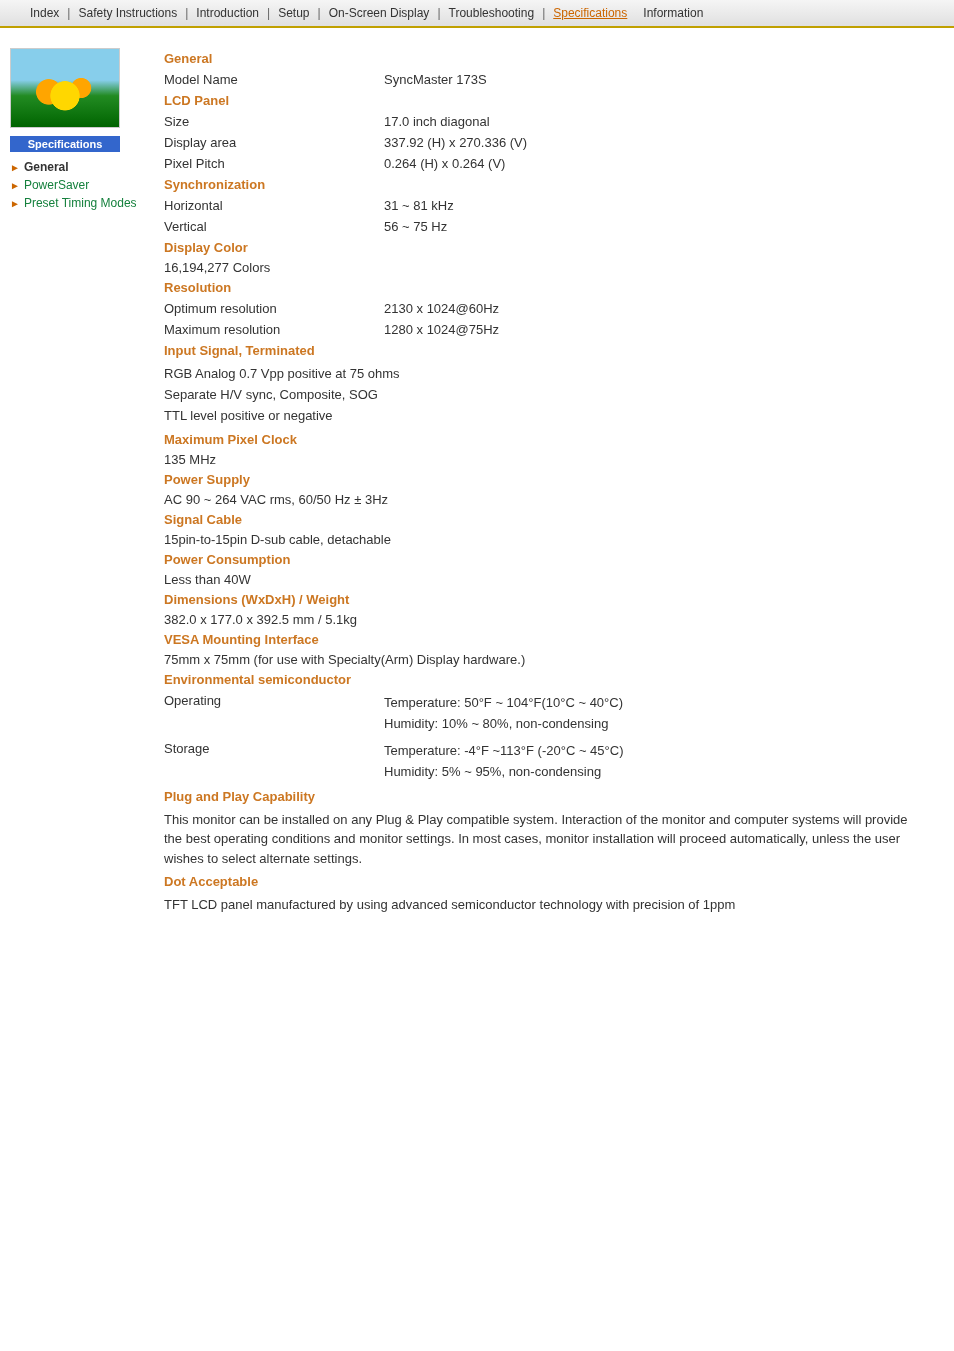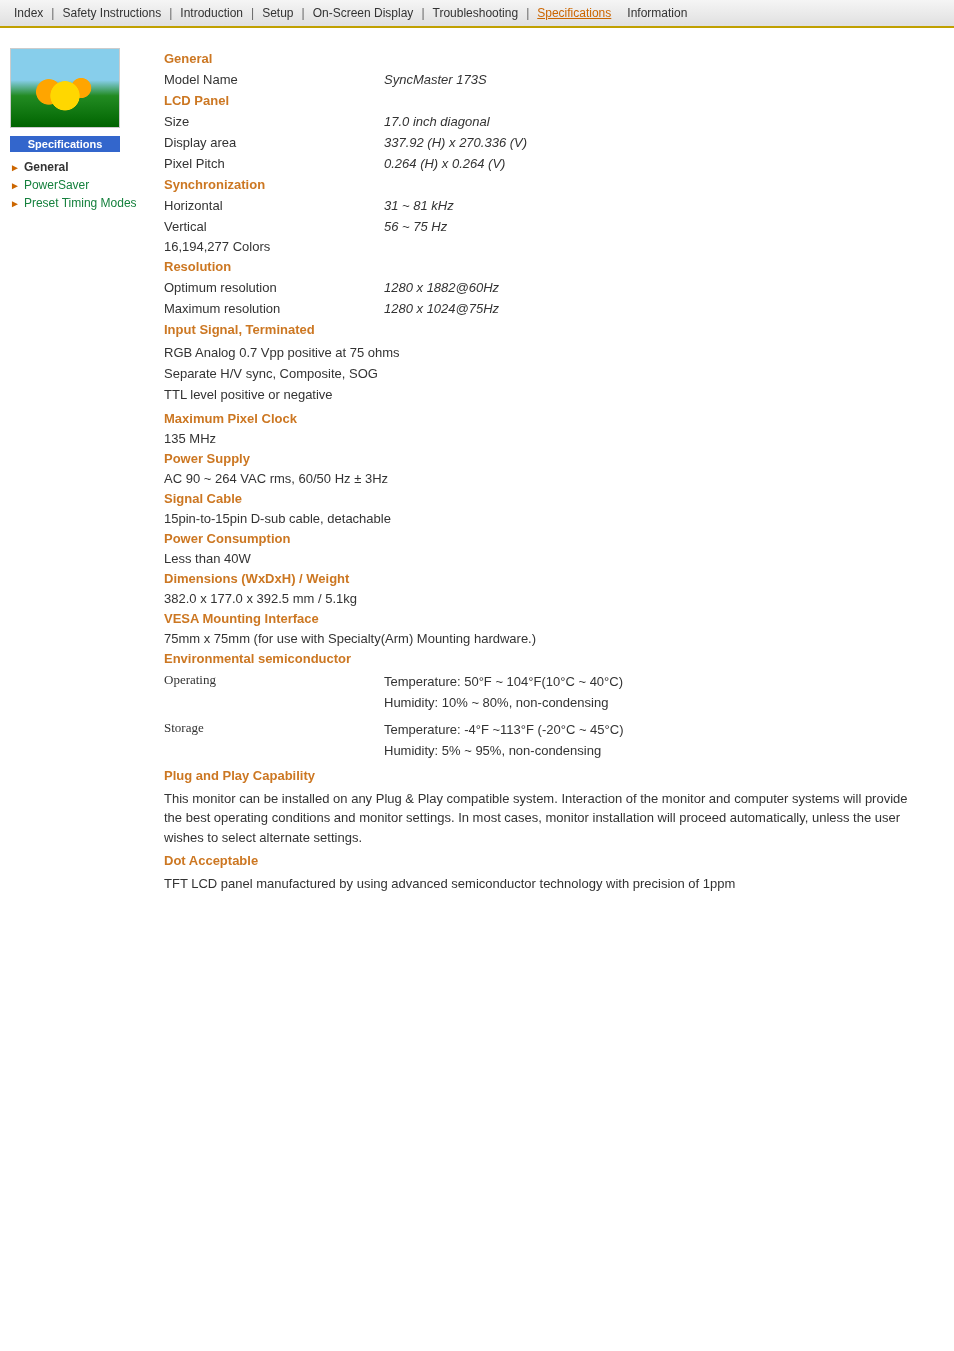--- a/index.html
+++ b/index.html
@@ -11,21 +11,21 @@
       width: 954px;
       min-height: 1351px;
     }
 
     
     .nav-bar {
       display: flex;
       align-items: center;
       background: linear-gradient(to bottom, #f5f5f5, #e0e0e0);
       border-bottom: 2px solid #c0a000;
-      padding: 4px 8px;
+      padding: 4px 24px;
       gap: 0;
       height: 28px;
     }
     .nav-item {
       font-size: 12px;
       color: #333;
       text-decoration: none;
       padding: 2px 6px;
       cursor: pointer;
       white-space: nowrap;
@@ -140,38 +140,36 @@
       padding-bottom: 2px;
     }
 
     .spec-label {
       width: 220px;
       color: #333;
     }
 
     .spec-value {
       color: #333;
-      font-style: italic;
     }
 
     .spec-note {
       color: #333;
       font-size: 13px;
       line-height: 1.5;
     }
 
     .full-row td {
       padding-top: 2px;
       padding-bottom: 2px;
     }
 
     .env-label {
       width: 120px;
       vertical-align: top;
-      font-family: Liberation Serif, serif;
     }
   </style>
 </head>
 <body>
 
 <nav class="nav-bar">
   <a class="nav-item">Index</a>
   <span class="nav-separator">|</span>
   <a class="nav-item">Safety Instructions</a>
   <span class="nav-separator">|</span>
@@ -240,29 +238,32 @@
             <td colspan="2" class="section-header">Synchronization</td>
           </tr>
           <tr>
             <td class="spec-label">Horizontal</td>
             <td class="spec-value">31 ~ 81 kHz</td>
           </tr>
           <tr>
             <td class="spec-label">Vertical</td>
             <td class="spec-value">56 ~ 75 Hz</td>
           </tr>
+          <tr>
+            <td colspan="2" class="section-header">Display Color</td>
+          </tr>
           <tr class="full-row">
             <td colspan="2">16,194,277 Colors</td>
           </tr>
           <tr>
             <td colspan="2" class="section-header">Resolution</td>
           </tr>
           <tr>
             <td class="spec-label">Optimum resolution</td>
-            <td class="spec-value">1280 x 1882@60Hz</td>
+            <td class="spec-value">2130 x 1024@60Hz</td>
           </tr>
           <tr>
             <td class="spec-label">Maximum resolution</td>
             <td class="spec-value">1280 x 1024@75Hz</td>
           </tr>
           <tr>
             <td colspan="2" class="section-header">Input Signal, Terminated</td>
           </tr>
           <tr>
             <td colspan="2" style="line-height: 1.6;">RGB Analog 0.7 Vpp positive at 75 ohms<br>Separate H/V sync, Composite, SOG<br>TTL level positive or negative</td>
@@ -294,21 +295,21 @@
           <tr>
             <td colspan="2" class="section-header">Dimensions (WxDxH) / Weight</td>
           </tr>
           <tr class="full-row">
             <td colspan="2">382.0 x 177.0 x 392.5 mm / 5.1kg</td>
           </tr>
           <tr>
             <td colspan="2" class="section-header">VESA Mounting Interface</td>
           </tr>
           <tr class="full-row">
-            <td colspan="2">75mm x 75mm (for use with Specialty(Arm) Mounting hardware.)</td>
+            <td colspan="2">75mm x 75mm (for use with Specialty(Arm) Display hardware.)</td>
           </tr>
           <tr>
             <td colspan="2" class="section-header">Environmental semiconductor</td>
           </tr>
           <tr>
             <td class="env-label">Operating</td>
             <td style="line-height: 1.6;">Temperature: 50°F ~ 104°F(10°C ~ 40°C)<br>Humidity: 10% ~ 80%, non-condensing</td>
           </tr>
           <tr>
             <td class="env-label">Storage</td>

